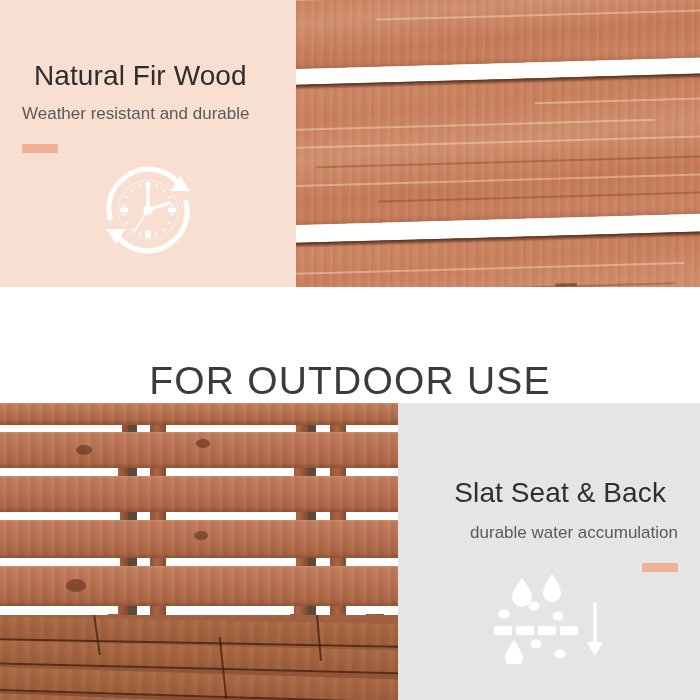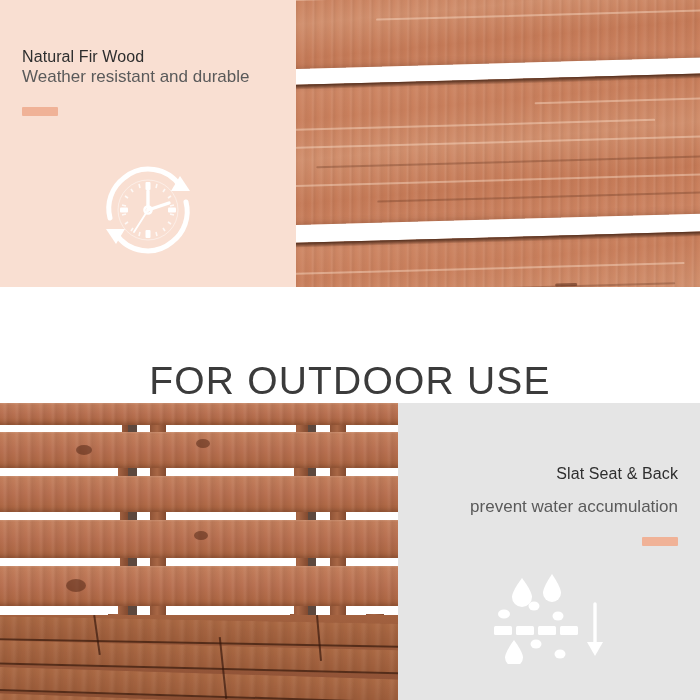--- a/index.html
+++ b/index.html
@@ -221,25 +221,25 @@
     position: absolute;
     width: 2px;
     background: rgba(52,22,10,0.66);
   }
 
   
   .txt-block {
     position: absolute;
   }
   .feat-title {
-    font-size: 16px;
+    font-size: 28px;
     color: #2e2e2e;
     font-weight: 400;
     letter-spacing: 0.1px;
-    margin: 0;
+    margin: 12px;
     white-space: nowrap;
   }
   .feat-sub {
     font-size: 17px;
     color: #5a5a5a;
     font-weight: 400;
     margin: 0;
     white-space: nowrap;
   }
   .accent-dash {
@@ -423,21 +423,21 @@
         <div class="seat-plank" style="top:76px; transform: rotate(2.2deg);"></div>
         <div class="seat-vline" style="left:96px;  top:0;  height:40px; transform: rotate(-8deg);"></div>
         <div class="seat-vline" style="left:222px; top:22px; height:62px; transform: rotate(-6deg);"></div>
         <div class="seat-vline" style="left:318px; top:0;  height:46px; transform: rotate(-5deg);"></div>
       </div>
     </div>
 
     <div class="panel-peach-br">
       <div class="txt-block br-text">
         <div class="feat-title">Slat Seat &amp; Back</div>
-        <div class="feat-sub">prevent water accumulation</div>
+        <div class="feat-sub">durable water accumulation</div>
         <div class="accent-dash"></div>
       </div>
     </div>
   </div>
 
   <div class="icon-water">
     <svg viewBox="0 0 116 92" width="116" height="92" aria-hidden="true">
       <g fill="#ffffff">
 
         <path d="M30 6 C30 6 20 19 20 25 a10 10 0 0 0 20 0 C40 19 30 6 30 6 Z"></path>

